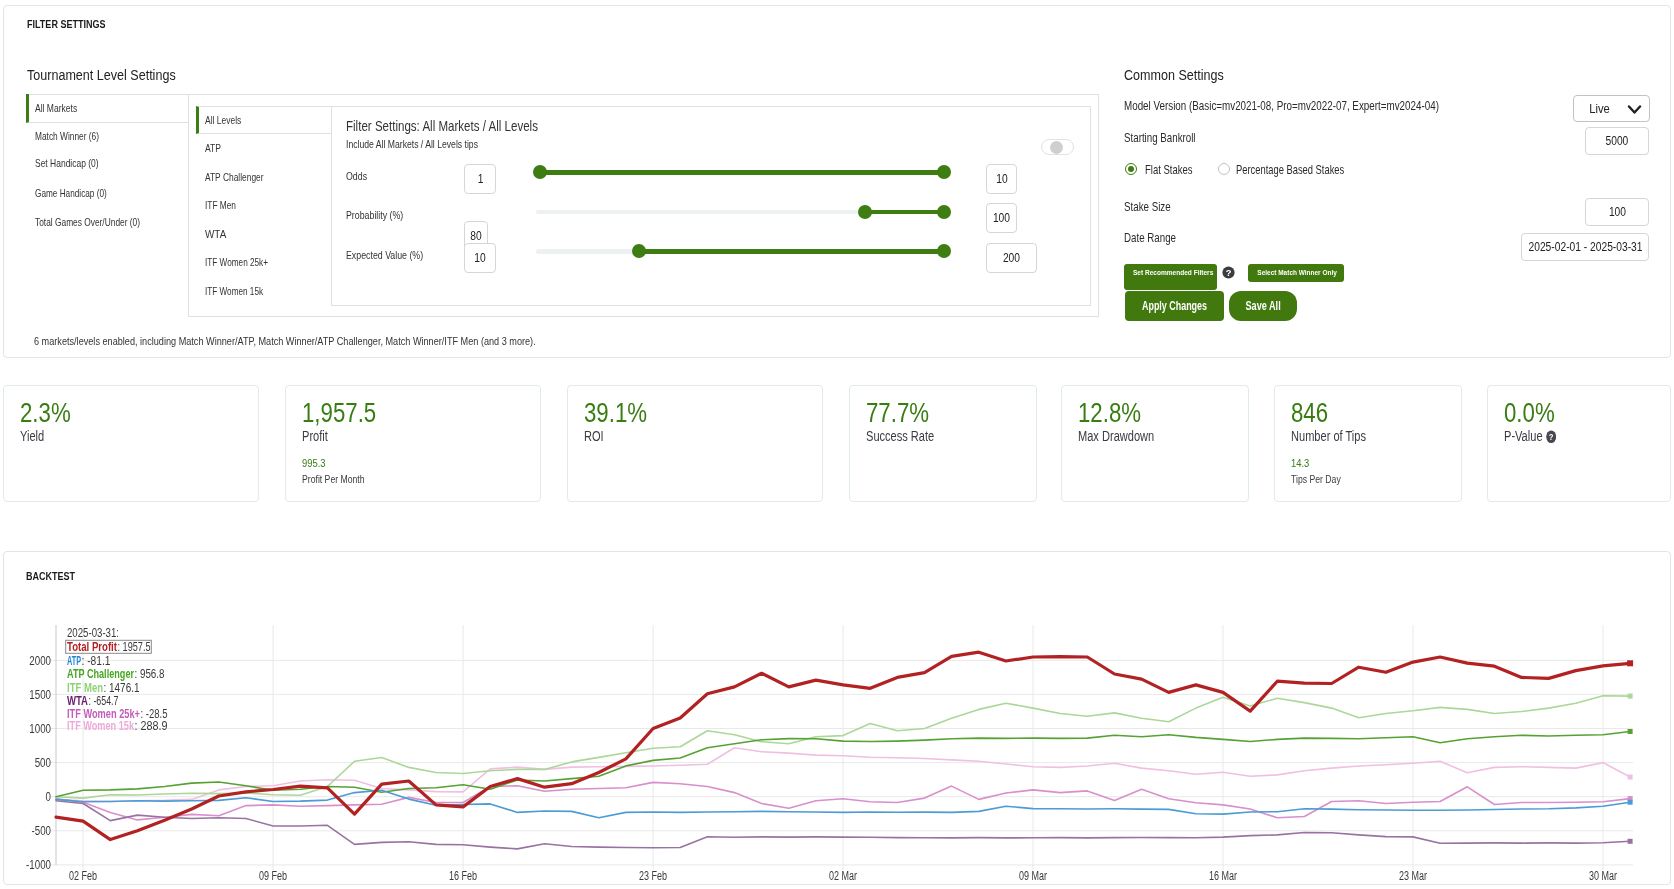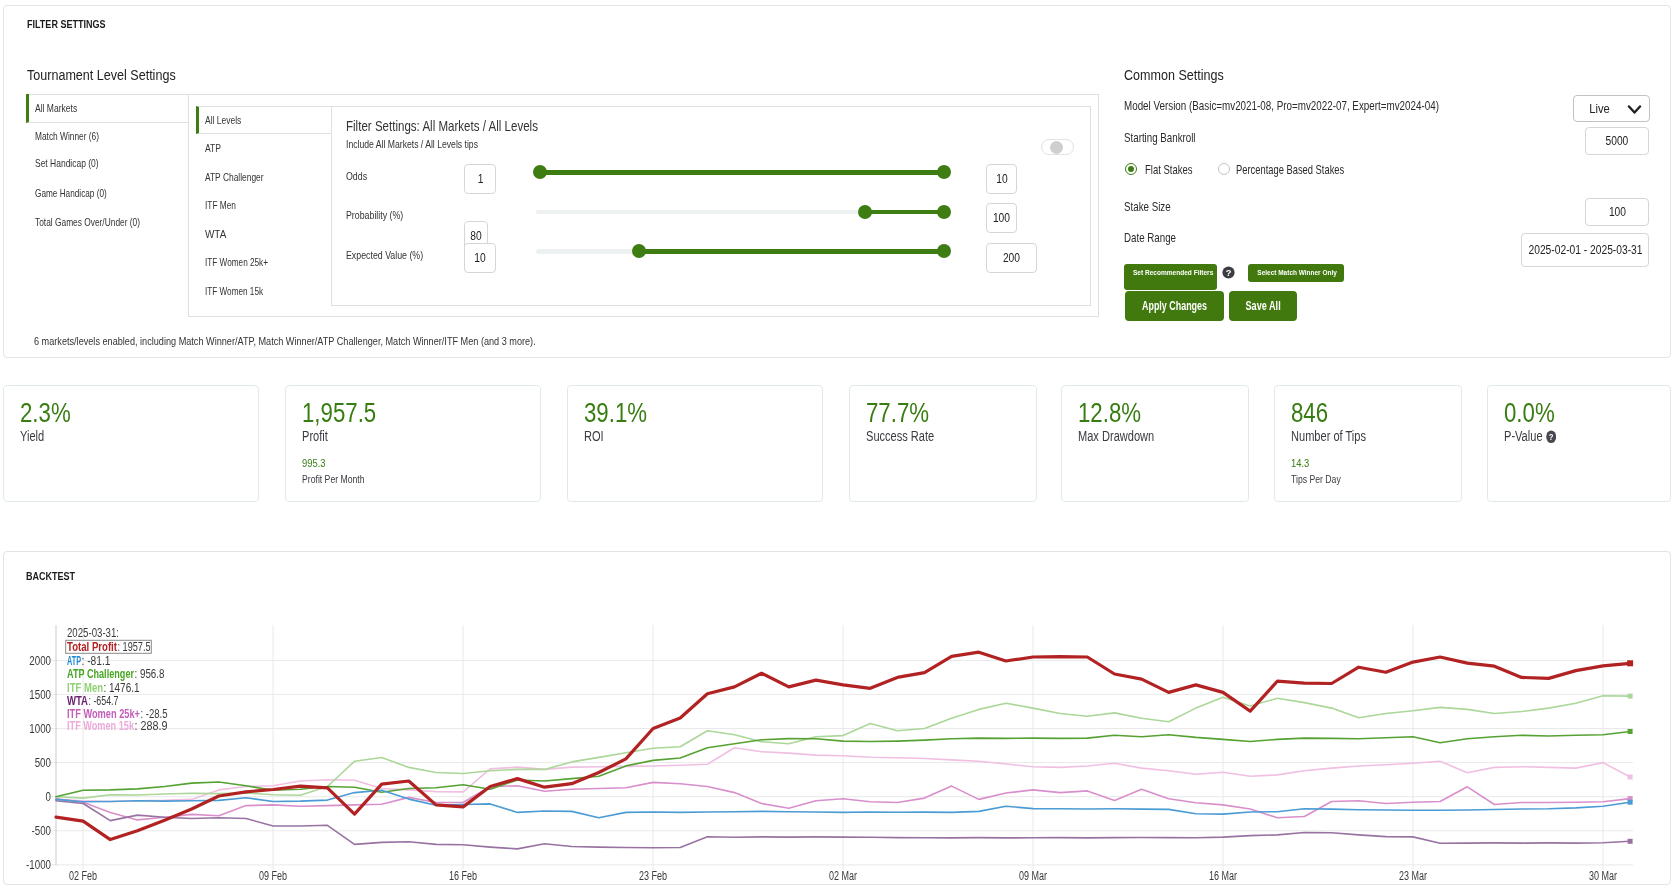--- a/index.html
+++ b/index.html
@@ -83,31 +83,31 @@
 <div style="position:absolute;left:1125px;top:163px;width:12px;height:12px;border-radius:50%;border:1.8px solid #3e7d12"></div>
 <div style="position:absolute;left:1128px;top:166px;width:6px;height:6px;border-radius:50%;background:#3e7d12"></div>
 <div style="position:absolute;left:1145px;top:161.9px;height:16.2px;line-height:16.2px;font-size:13px;font-weight:normal;color:#2a2a2a;white-space:nowrap;transform:scaleX(0.73);transform-origin:0 50%;">Flat Stakes</div>
 <div style="position:absolute;left:1218px;top:163px;width:12px;height:12px;border-radius:50%;border:1.8px solid #c2c2c2"></div>
 <div style="position:absolute;left:1236px;top:161.9px;height:16.2px;line-height:16.2px;font-size:13px;font-weight:normal;color:#2a2a2a;white-space:nowrap;transform:scaleX(0.72);transform-origin:0 50%;">Percentage Based Stakes</div>
 <div style="position:absolute;left:1124px;top:198.9px;height:16.2px;line-height:16.2px;font-size:13px;font-weight:normal;color:#2a2a2a;white-space:nowrap;transform:scaleX(0.75);transform-origin:0 50%;">Stake Size</div>
 <div class="inp" style="left:1585px;top:198px;width:64px;height:28px">
     <span>100</span>
   </div>
 <div style="position:absolute;left:1124px;top:229.9px;height:16.2px;line-height:16.2px;font-size:13px;font-weight:normal;color:#2a2a2a;white-space:nowrap;transform:scaleX(0.75);transform-origin:0 50%;">Date Range</div>
-<div class="inp" style="left:1521px;top:233px;width:128px;height:34px">
+<div class="inp" style="left:1521px;top:233px;width:128px;height:28px">
     <span>2025-02-01 - 2025-03-31</span>
   </div>
 <div class="gbtn" style="left:1124px;top:264px;width:93px;height:26px;line-height:18px;font-size:8px"><span style="transform:scaleX(.817)">Set Recommended Filters</span></div>
 <svg width="13" height="13" viewBox="0 0 16 16" style="position:absolute;left:1222px;top:266px">
     <circle cx="8" cy="8" r="7.5" fill="#3c3d42"></circle>
     <text x="8" y="12.2" text-anchor="middle" font-size="11.5" font-weight="bold" fill="#fff" font-family="Liberation Sans">?</text>
   </svg>
 <div class="gbtn" style="left:1248px;top:264px;width:96px;height:18px;line-height:18px;font-size:8px"><span style="transform:scaleX(.81)">Select Match Winner Only</span></div>
 <div class="gbtn" style="left:1125px;top:291px;width:99px;height:30px;line-height:30px;font-size:12.5px;border-radius:4px"><span style="transform:scaleX(.714)">Apply Changes</span></div>
-<div class="gbtn" style="left:1229px;top:291px;width:68px;height:30px;line-height:30px;font-size:12.5px;border-radius:4px"><span style="transform:scaleX(.73)">Save All</span></div>
+<div class="gbtn" style="left:1229px;top:291px;width:68px;height:30px;line-height:30px;font-size:12.5px;border-radius:12px"><span style="transform:scaleX(.73)">Save All</span></div>
 <div class="scard" style="left:3px;top:385px;width:256px;height:117px"></div>
 <div style="position:absolute;left:20px;top:395.2px;height:35.6px;line-height:35.6px;font-size:28.5px;font-weight:500;color:#377d11;white-space:nowrap;transform:scaleX(0.78);transform-origin:0 50%;">2.3%</div>
 <div style="position:absolute;left:20px;top:428.2px;height:17.5px;line-height:17.5px;font-size:14px;font-weight:normal;color:#3a3a42;white-space:nowrap;transform:scaleX(0.79);transform-origin:0 50%;">Yield</div>
 <div class="scard" style="left:285px;top:385px;width:256px;height:117px"></div>
 <div style="position:absolute;left:302px;top:395.2px;height:35.6px;line-height:35.6px;font-size:28.5px;font-weight:500;color:#377d11;white-space:nowrap;transform:scaleX(0.78);transform-origin:0 50%;">1,957.5</div>
 <div style="position:absolute;left:302px;top:428.2px;height:17.5px;line-height:17.5px;font-size:14px;font-weight:normal;color:#3a3a42;white-space:nowrap;transform:scaleX(0.79);transform-origin:0 50%;">Profit</div>
 <div style="position:absolute;left:302px;top:456.4px;height:14.0px;line-height:14.0px;font-size:11.2px;font-weight:normal;color:#377d11;white-space:nowrap;transform:scaleX(0.84);transform-origin:0 50%;">995.3</div>
 <div style="position:absolute;left:302px;top:472.7px;height:13.4px;line-height:13.4px;font-size:10.7px;font-weight:normal;color:#3a3a42;white-space:nowrap;transform:scaleX(0.81);transform-origin:0 50%;">Profit Per Month</div>
 <div class="scard" style="left:567px;top:385px;width:256px;height:117px"></div>
 <div style="position:absolute;left:584px;top:395.2px;height:35.6px;line-height:35.6px;font-size:28.5px;font-weight:500;color:#377d11;white-space:nowrap;transform:scaleX(0.78);transform-origin:0 50%;">39.1%</div>

